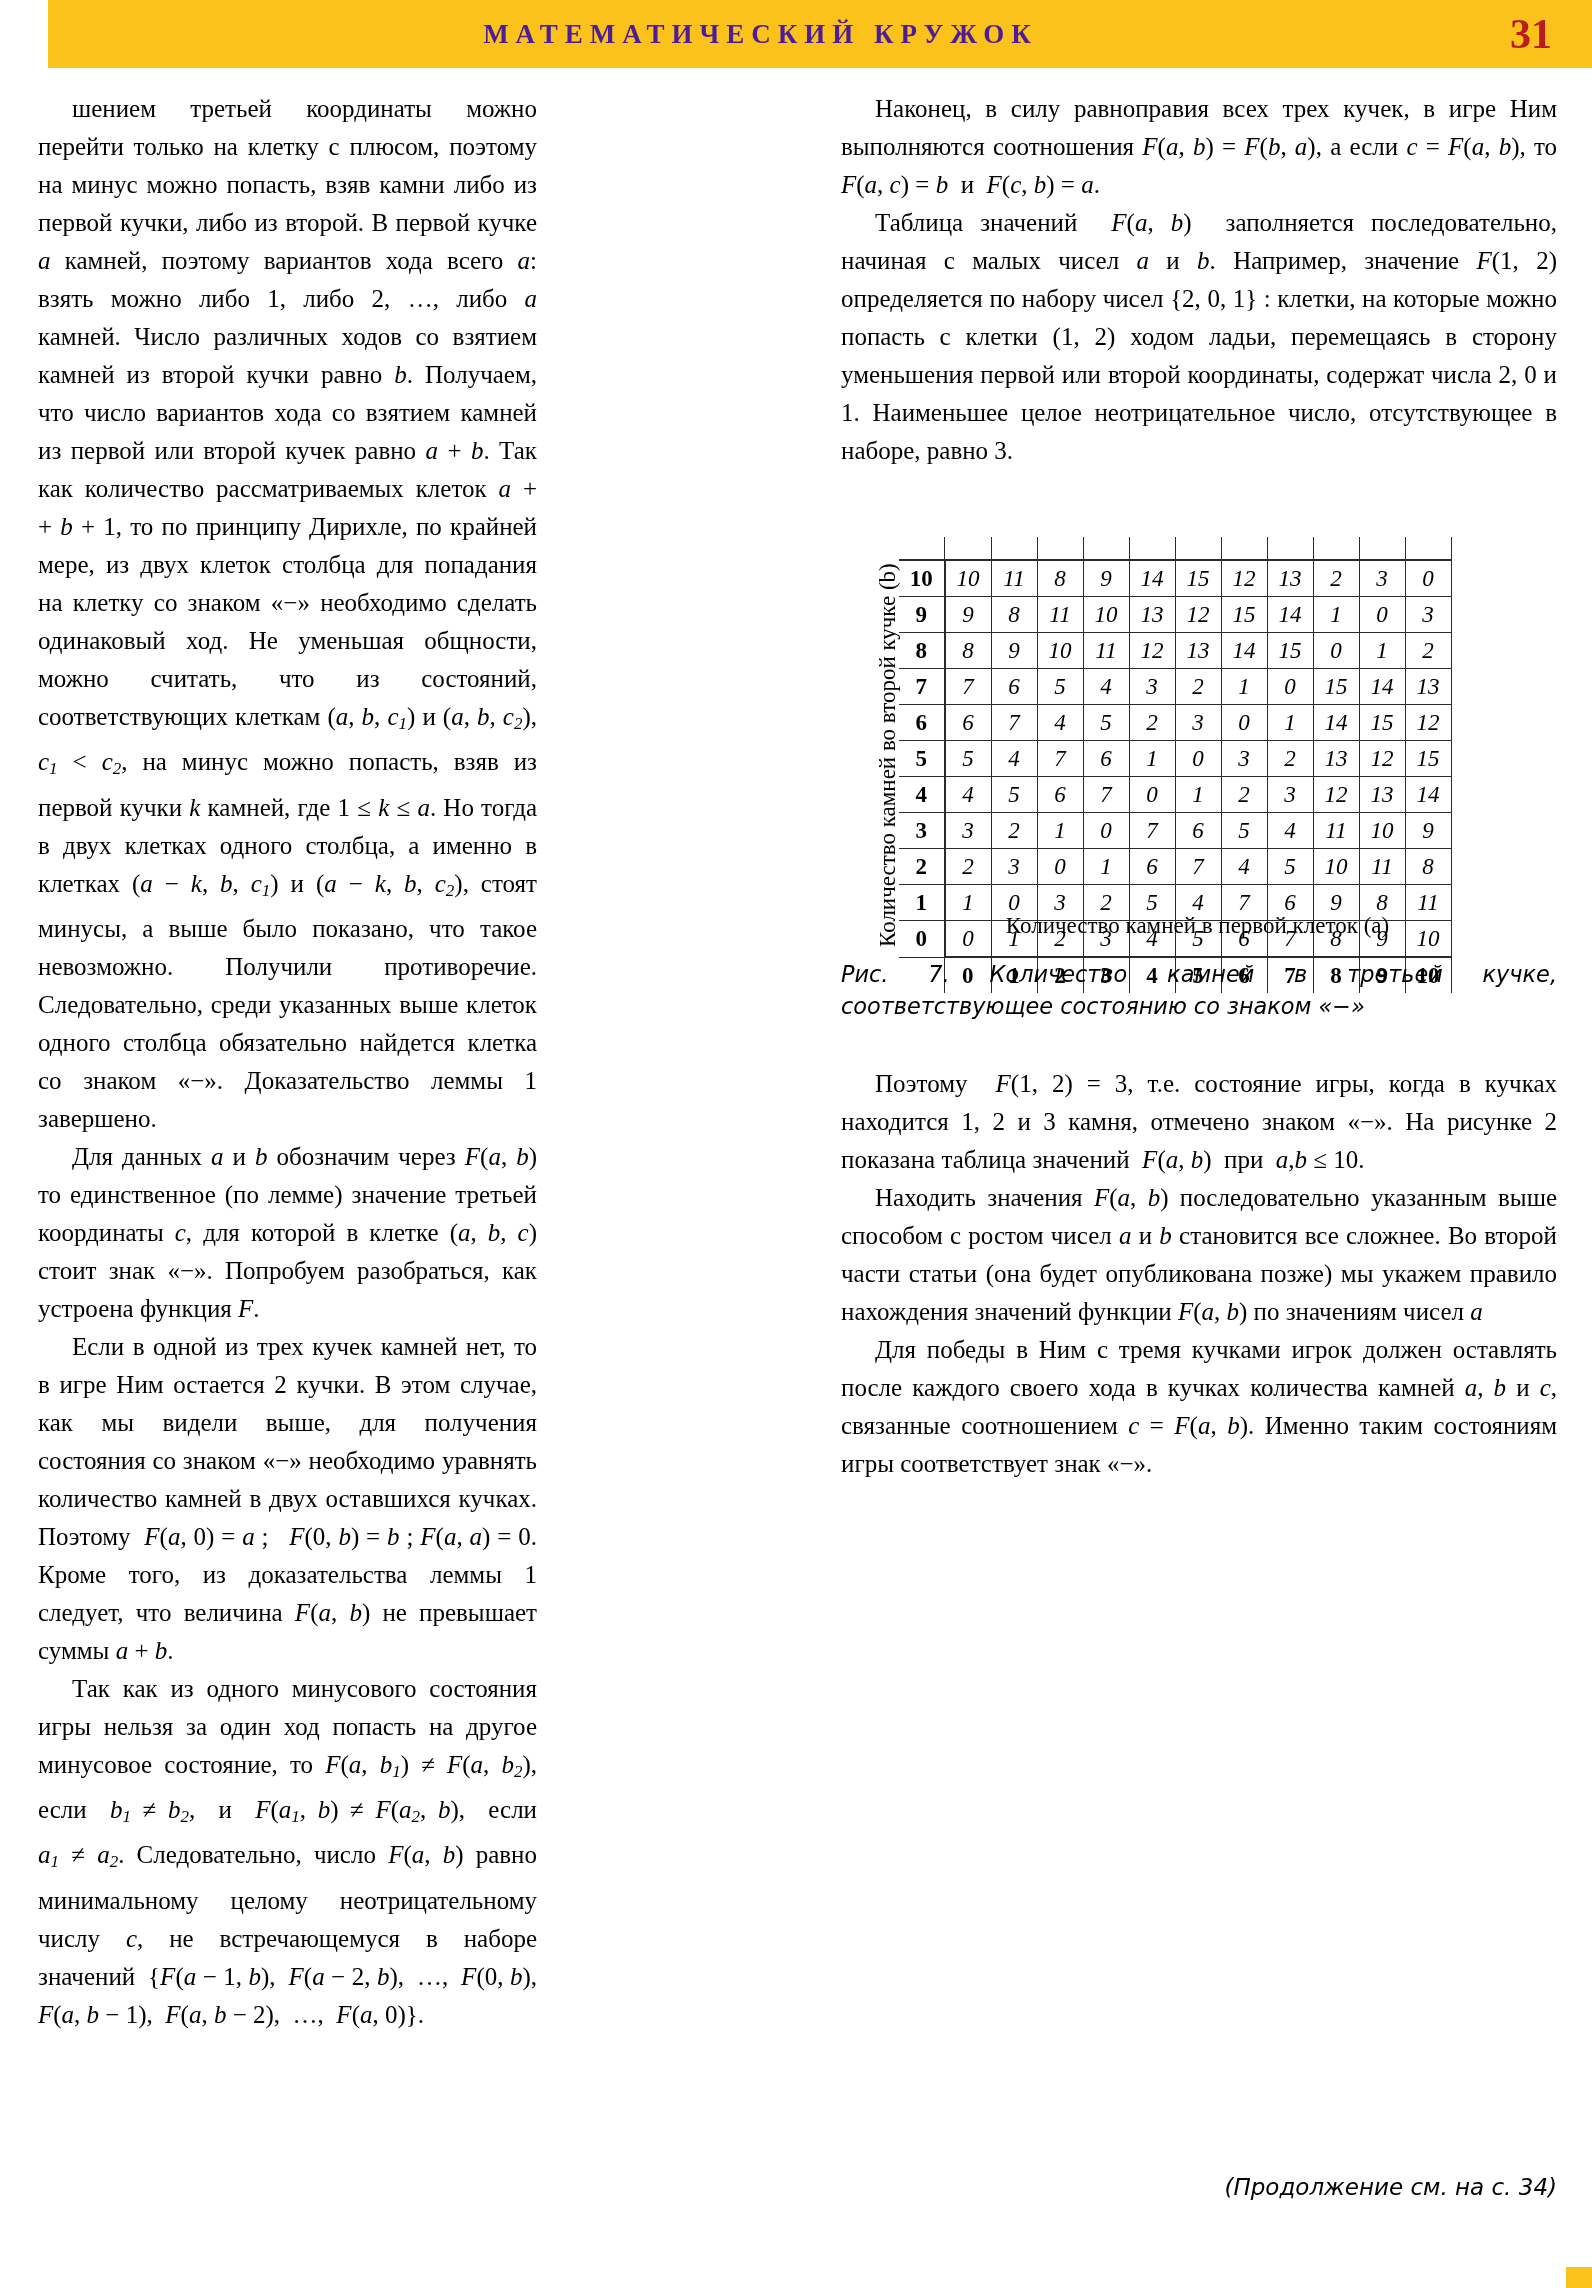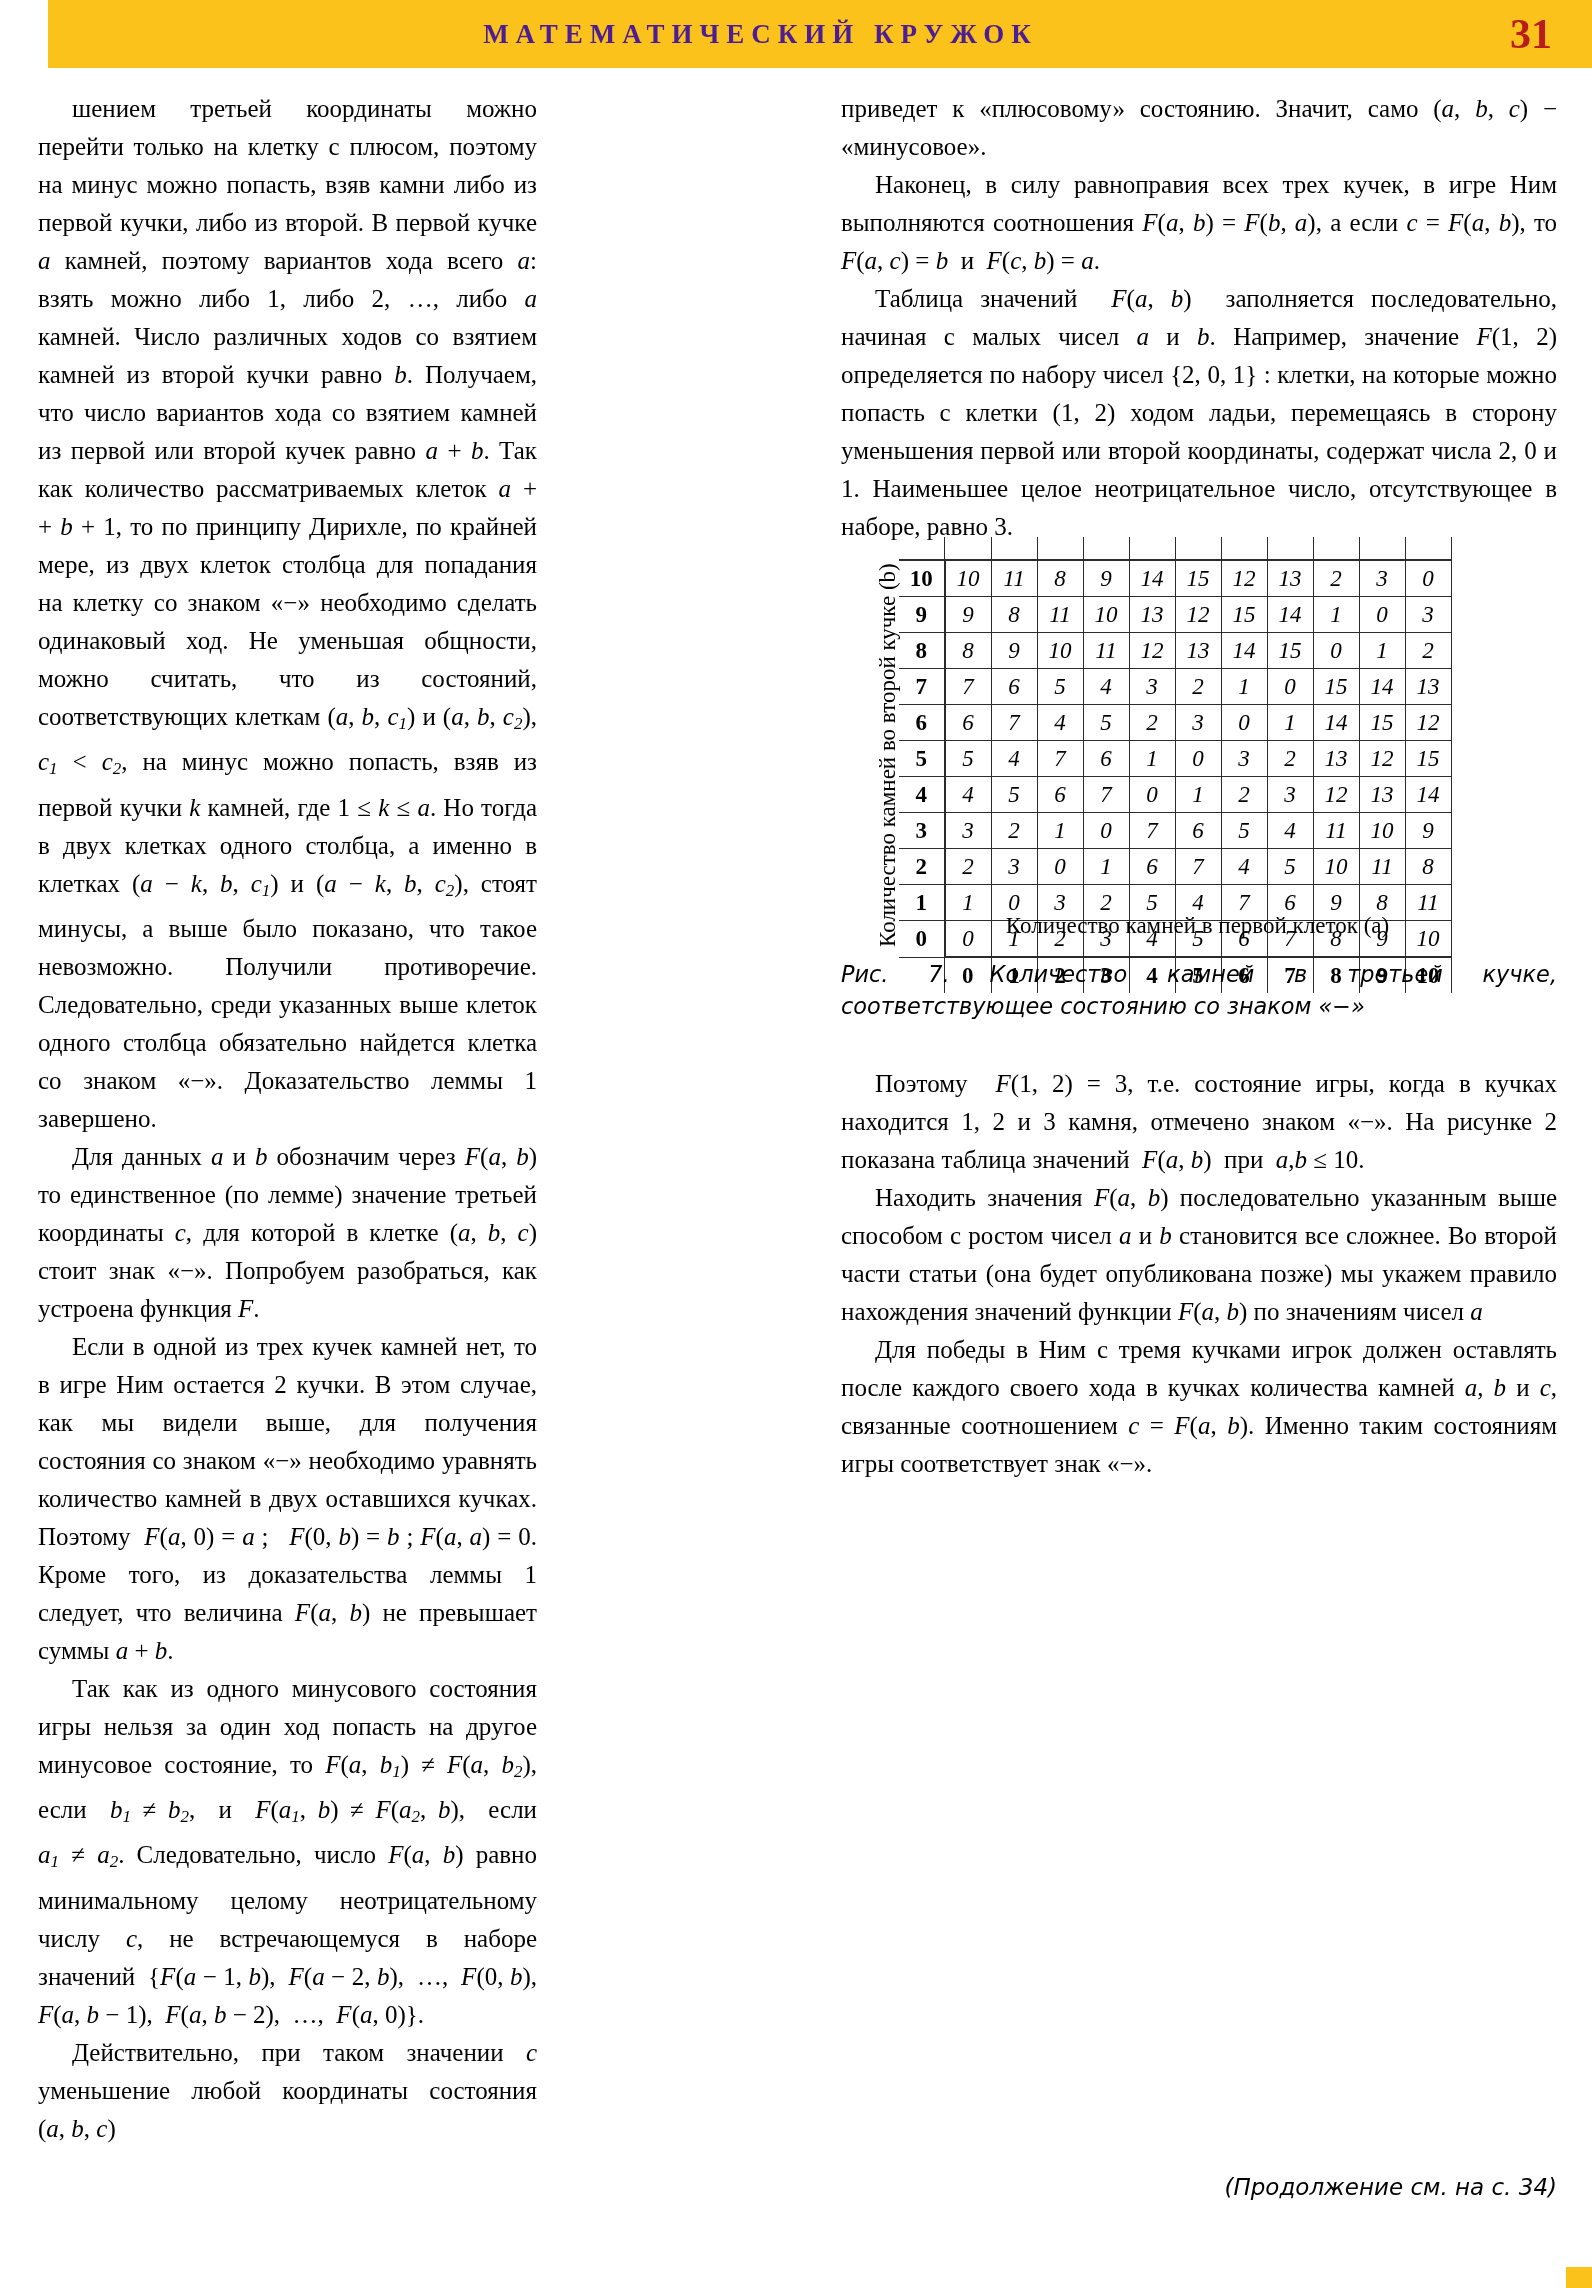--- a/index.html
+++ b/index.html
@@ -147,26 +147,23 @@
   <span class="nb"><i>F</i>(<i>a</i>, <i>a</i>) = 0</span>. Кроме того, из доказательства леммы 1 следует, что величина <span class="nb"><i>F</i>(<i>a</i>, <i>b</i>)</span> не
   превышает суммы <span class="nb"><i>a</i> + <i>b</i></span>.</p>
 
   <p>Так как из одного минусового состояния
   игры нельзя за один ход попасть на другое минусовое состояние, то <span class="nb"><i>F</i>(<i>a</i>, <i>b</i><sub>1</sub>) ≠ <i>F</i>(<i>a</i>, <i>b</i><sub>2</sub>)</span>,
   если &nbsp;<span class="nb"><i>b</i><sub>1</sub> ≠ <i>b</i><sub>2</sub></span>, &nbsp;и &nbsp;<span class="nb"><i>F</i>(<i>a</i><sub>1</sub>, <i>b</i>) ≠ <i>F</i>(<i>a</i><sub>2</sub>, <i>b</i>)</span>, &nbsp;если
   <span class="nb"><i>a</i><sub>1</sub> ≠ <i>a</i><sub>2</sub></span>. Следовательно, число <span class="nb"><i>F</i>(<i>a</i>, <i>b</i>)</span> равно минимальному целому неотрицательному
   числу <i>c</i>, не встречающемуся в наборе значений &nbsp;<span class="nb">{<i>F</i>(<i>a</i> − 1, <i>b</i>)</span>, &nbsp;<span class="nb"><i>F</i>(<i>a</i> − 2, <i>b</i>)</span>, &nbsp;…, &nbsp;<span class="nb"><i>F</i>(0, <i>b</i>)</span>,
   <span class="nb"><i>F</i>(<i>a</i>, <i>b</i> − 1)</span>, &nbsp;<span class="nb"><i>F</i>(<i>a</i>, <i>b</i> − 2)</span>, &nbsp;…, &nbsp;<span class="nb"><i>F</i>(<i>a</i>, 0)}</span>.</p>
 
-  <p>Действительно, при таком значении <i>c</i> уменьшение
-  любой координаты состояния <span class="nb">(<i>a</i>, <i>b</i>, <i>c</i>)</span></p>
 </div>
 
 <div class="col col-right">
-  <p class="noind">приведет к «плюсовому» состоянию. Значит, само <span class="nb">(<i>a</i>, <i>b</i>, <i>c</i>)</span> − «минусовое».</p>
 
   <p>Наконец, в силу равноправия всех трех кучек, в игре Ним выполняются соотношения
   <span class="nb"><i>F</i>(<i>a</i>, <i>b</i>) = <i>F</i>(<i>b</i>, <i>a</i>)</span>, а если <span class="nb"><i>c</i> = <i>F</i>(<i>a</i>, <i>b</i>)</span>, то
   <span class="nb"><i>F</i>(<i>a</i>, <i>c</i>) = <i>b</i></span> &nbsp;и&nbsp; <span class="nb"><i>F</i>(<i>c</i>, <i>b</i>) = <i>a</i></span>.</p>
 
   <p>Таблица значений &nbsp;<span class="nb"><i>F</i>(<i>a</i>, <i>b</i>)</span>&nbsp; заполняется
   последовательно, начиная с малых чисел <i>a</i> и <i>b</i>. Например, значение <span class="nb"><i>F</i>(1, 2)</span> определяется
   по набору чисел <span class="nb">{2, 0, 1}</span> : клетки, на которые можно попасть с клетки <span class="nb">(1, 2)</span> ходом ладьи,
   перемещаясь в сторону уменьшения первой или второй координаты, содержат числа 2, 0
   и 1. Наименьшее целое неотрицательное число, отсутствующее в наборе, равно 3.</p>

